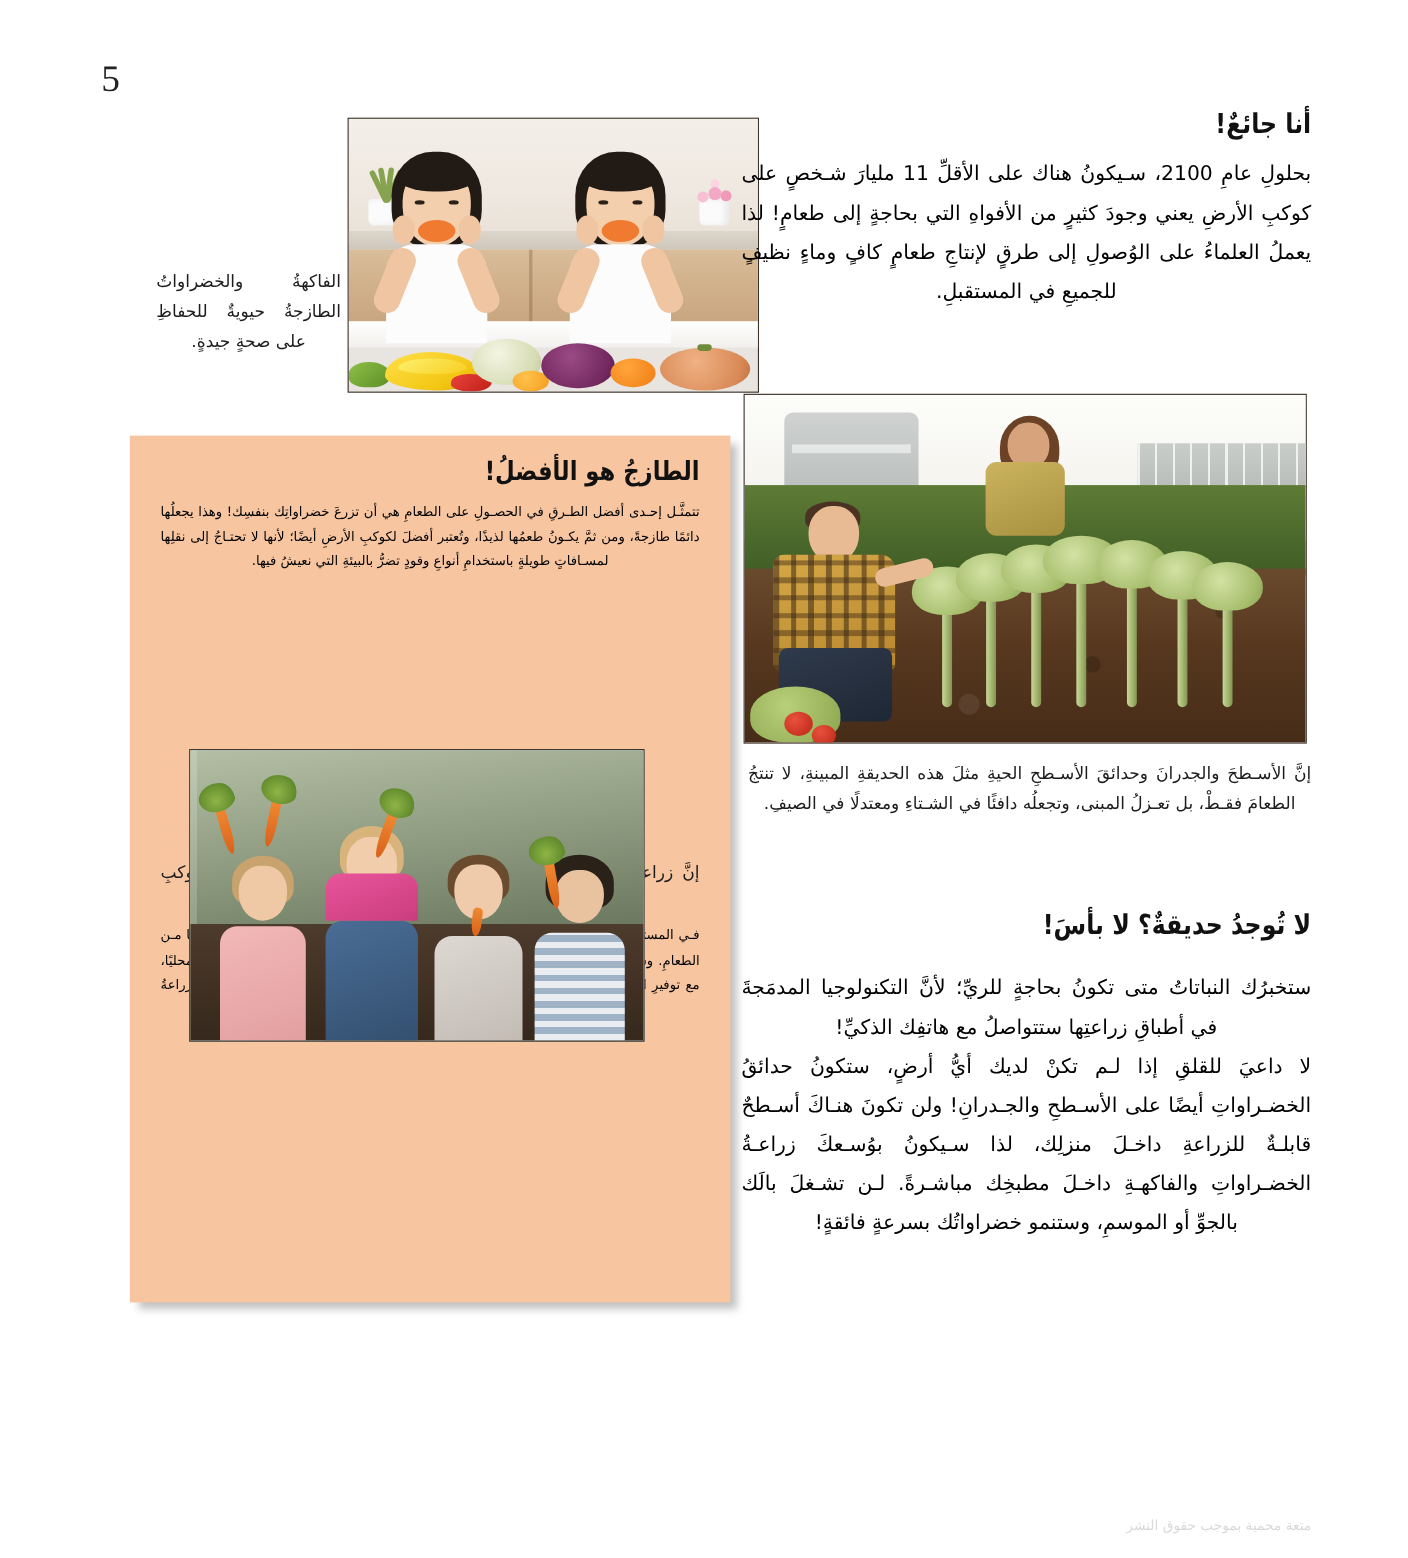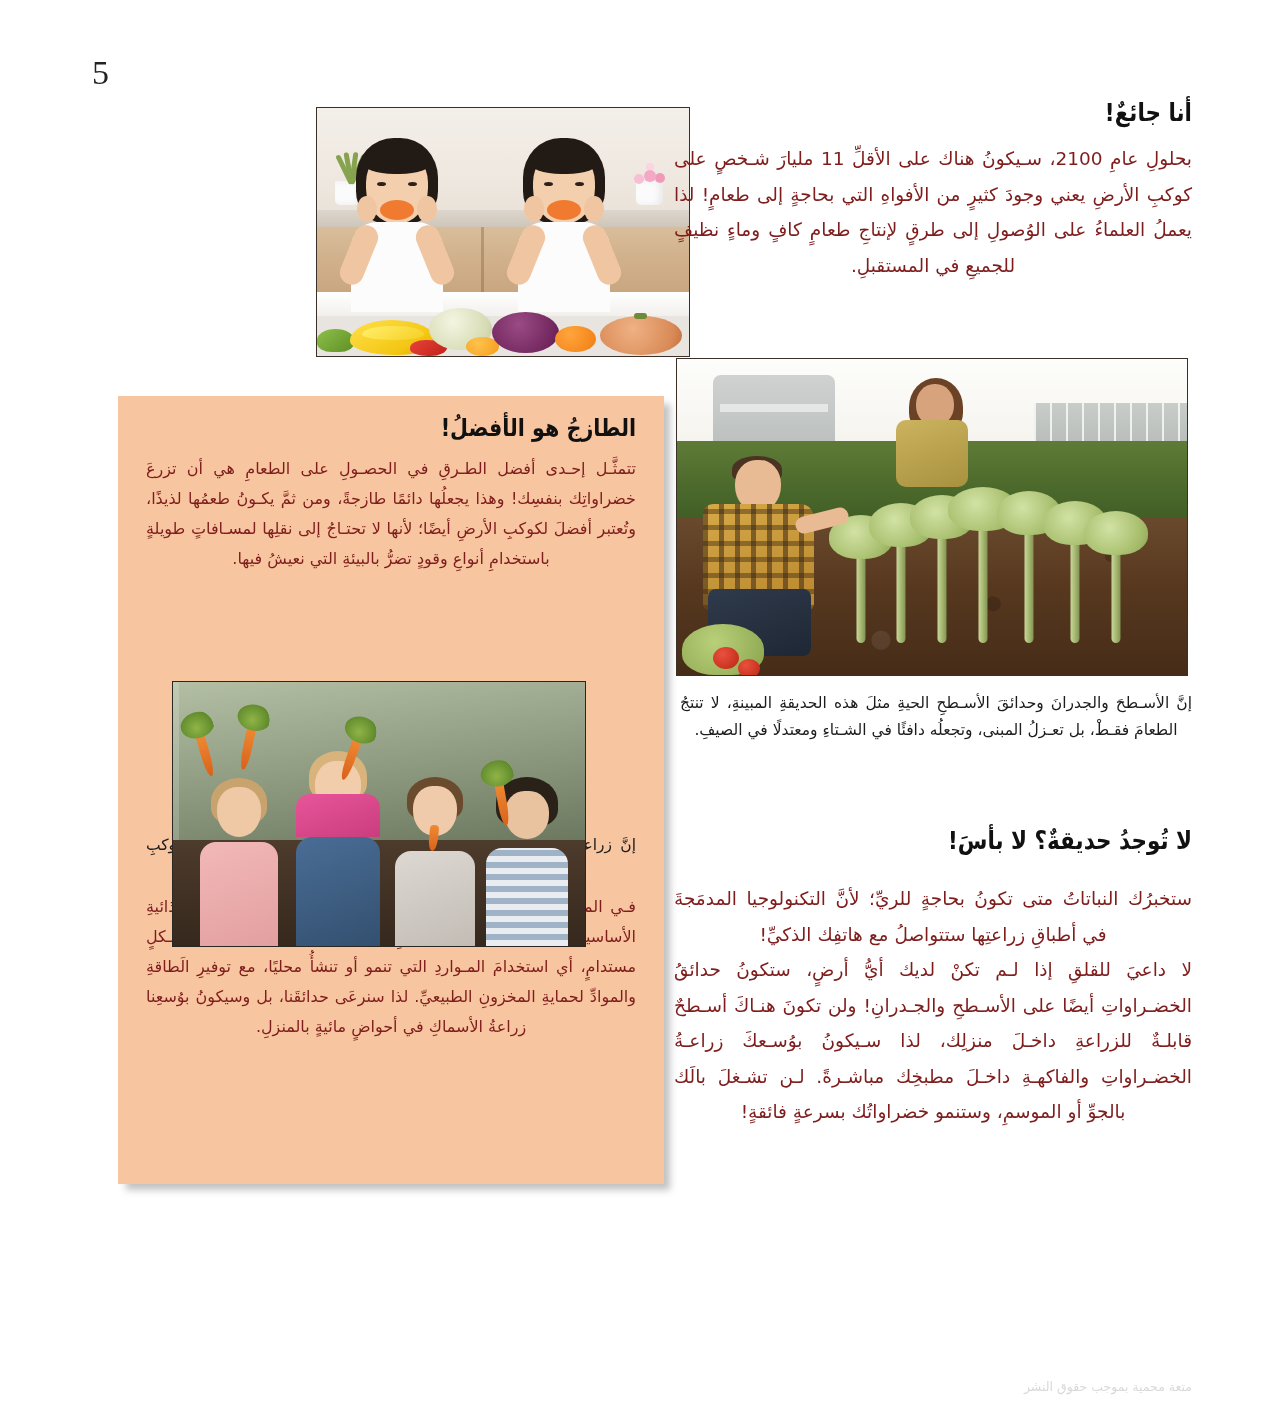--- a/index.html
+++ b/index.html
@@ -35,21 +35,21 @@
     direction: ltr;
   }
 
   
   .ar-body {
     font-family: "DejaVu Sans", "Liberation Sans", sans-serif;
     font-size: 18.5px;
     line-height: 1.92;
     text-align: justify;
     text-align-last: center;
-    color: #7f1d1d;
+    color: #000000;
     direction: rtl;
   }
   .ar-heading {
     font-family: "DejaVu Sans", "Liberation Sans", sans-serif;
     font-weight: bold;
     font-size: 25px;
     letter-spacing: -0.5px;
     color: #111111;
     direction: rtl;
     text-align: right;
@@ -135,21 +135,21 @@
     box-shadow: 7px 7px 7px -1px rgba(120,120,120,0.45);
     box-sizing: border-box;
     padding: 14px 28px 18px 28px;
   }
   .orange-panel .ar-heading {
     font-size: 24px;
     margin: 4px 0 12px 0;
   }
   .orange-panel p.ar-body {
     margin: 0;
-    font-size: 16px;
+    font-size: 12px;
     line-height: 1.88;
   }
   .orange-panel .ar-caption {
     margin: 0;
     font-size: 15.5px;
     line-height: 1.72;
   }
   .panel-spacer { height: 258px; }
   .panel-gap-sm { height: 6px; }
 
@@ -485,20 +485,21 @@
       <div class="fr banana"></div>
       <div class="fr pepper"></div>
       <div class="fr cabbage"></div>
       <div class="fr orange2"></div>
       <div class="fr redcab"></div>
       <div class="fr orange1"></div>
       <div class="fr pumpkin"></div>
     </div>
   </div>
 
+  <div class="caption-left-of-photo ar-caption">الفاكهةُ والخضراواتُ الطازجةُ حيويةٌ للحفاظِ على صحةٍ جيدةٍ.</div>
 
   <div class="right-col">
     <div class="ar-heading">أنا جائعٌ!</div>
     <p class="ar-body">بحلولِ عامِ 2100، سـيكونُ هناك على الأقلِّ 11 مليارَ شـخصٍ على كوكبِ الأرضِ يعني وجودَ كثيرٍ من الأفواهِ التي بحاجةٍ إلى طعامٍ! لذا يعملُ العلماءُ على الوُصولِ إلى طرقٍ لإنتاجِ طعامٍ كافٍ وماءٍ نظيفٍ للجميعِ في المستقبلِ.</p>
   </div>
 
   <div class="photo" id="photo-rooftop">
     <div class="ph2-sky"></div>
     <div class="ph2-bldg"></div>
     <div class="ph2-rail"></div>

